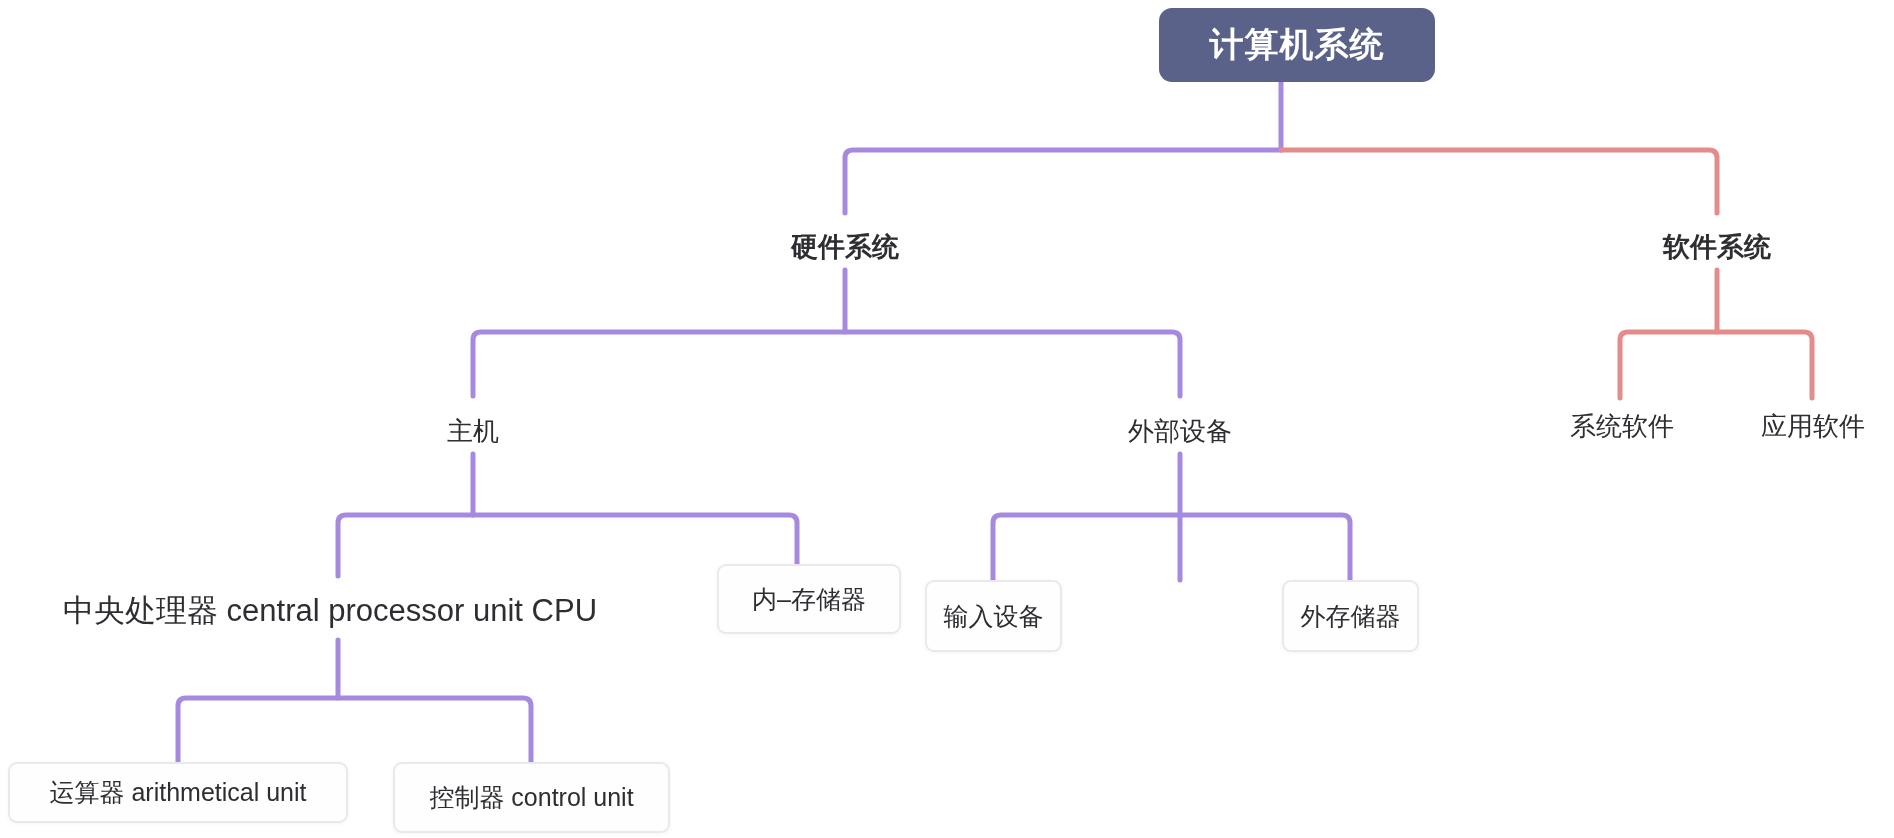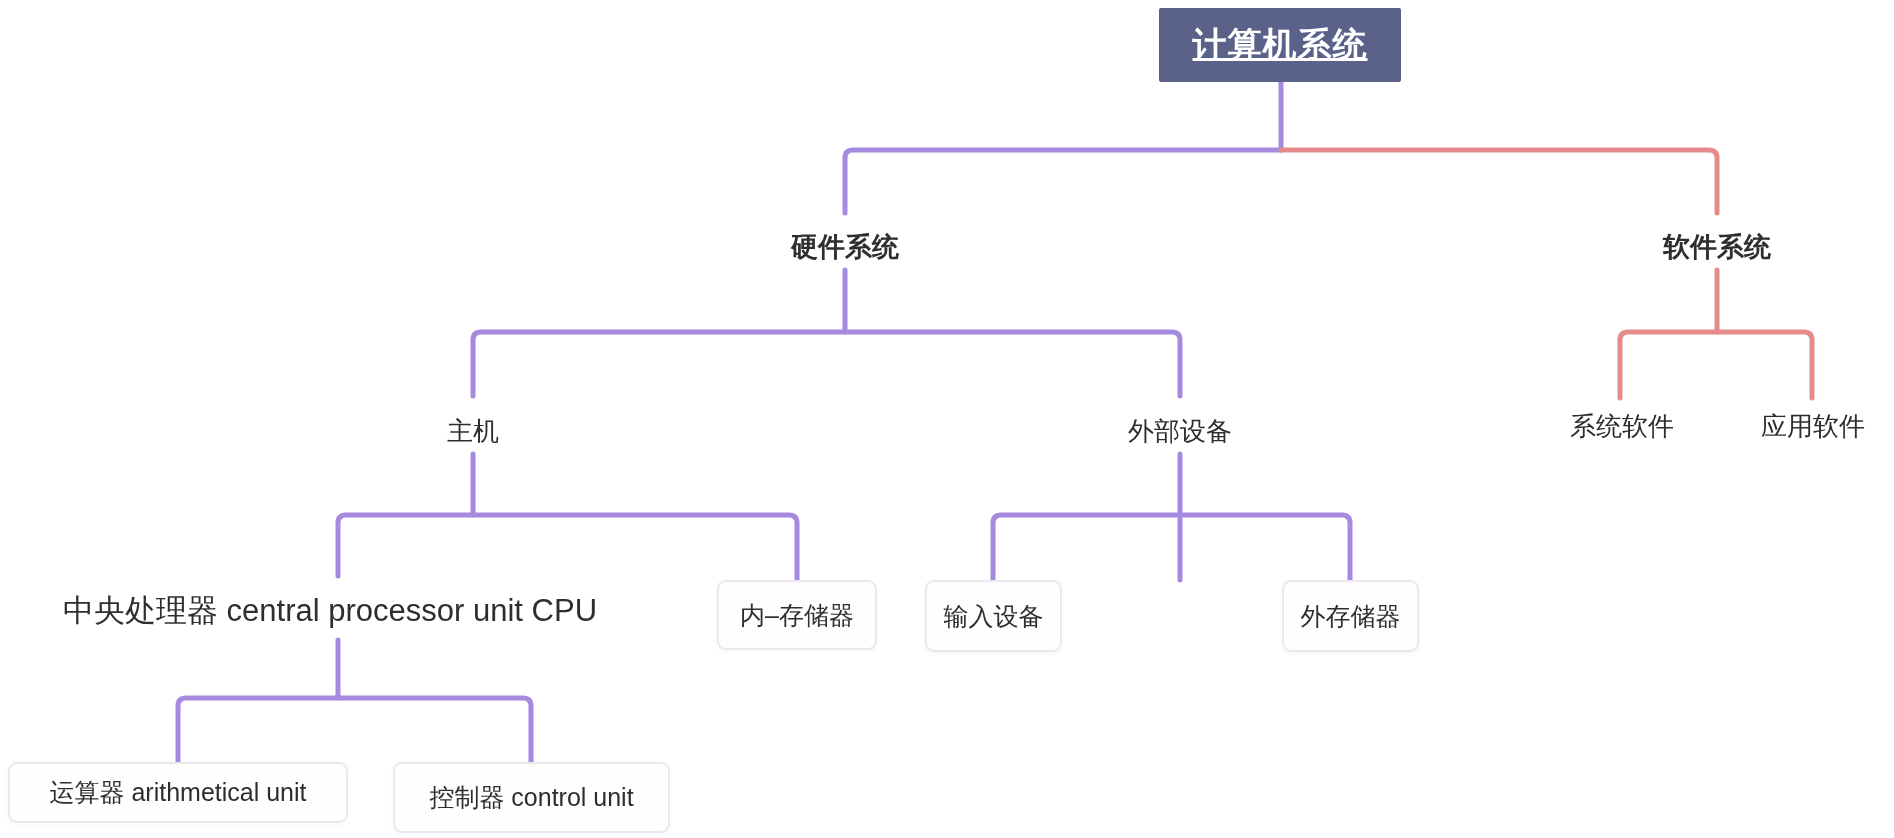--- a/index.html
+++ b/index.html
@@ -32,32 +32,31 @@
 
   .node {
     position: absolute;
     white-space: nowrap;
     color: var(--node-text, #2e2e32);
     cursor: default;
   }
   .root-node {
     left: 1159px;
     top: 8px;
-    width: 242px;
+    width: 276px;
     height: 74px;
     background: var(--root-bg, #5a6289);
     color: var(--root-text, #ffffff);
-    border-radius: 2px;
+    border-radius: 13px;
     font-size: 34px;
     font-weight: 700;
     display: flex;
     align-items: center;
     justify-content: center;
     letter-spacing: 1px;
-    text-decoration: underline;
   }
   .text-label {
     transform: translate(-50%, -50%);
   }
   .level1 {
     font-size: 27px;
     font-weight: 700;
   }
   .level2 {
     font-size: 26px;
@@ -107,20 +106,20 @@
 
   <div class="node text-label level1" style="left:845px; top:247px;">硬件系统</div>
   <div class="node text-label level1" style="left:1717px; top:247px;">软件系统</div>
 
   <div class="node text-label level2" style="left:473px; top:431px;">主机</div>
   <div class="node text-label level2" style="left:1180px; top:431px;">外部设备</div>
   <div class="node text-label level2" style="left:1622px; top:426px;">系统软件</div>
   <div class="node text-label level2" style="left:1813px; top:426px;">应用软件</div>
 
   <div class="node text-label level3-text" style="left:330px; top:611px;">中央处理器 central processor unit CPU</div>
-  <div class="node box-node" style="left:717px; top:580px; width:160px; height:70px;">内–存储器</div>
+  <div class="node box-node" style="left:717px; top:564px; width:184px; height:70px;">内–存储器</div>
   <div class="node box-node" style="left:925px; top:580px; width:137px; height:72px;">输入设备</div>
   <div class="node box-node" style="left:1282px; top:580px; width:137px; height:72px;">外存储器</div>
 
   <div class="node box-node" style="left:8px; top:762px; width:340px; height:61px;">运算器 arithmetical unit</div>
   <div class="node box-node" style="left:393px; top:762px; width:277px; height:71px;">控制器 control unit</div>
 
 </div>
 
 </body></html>

